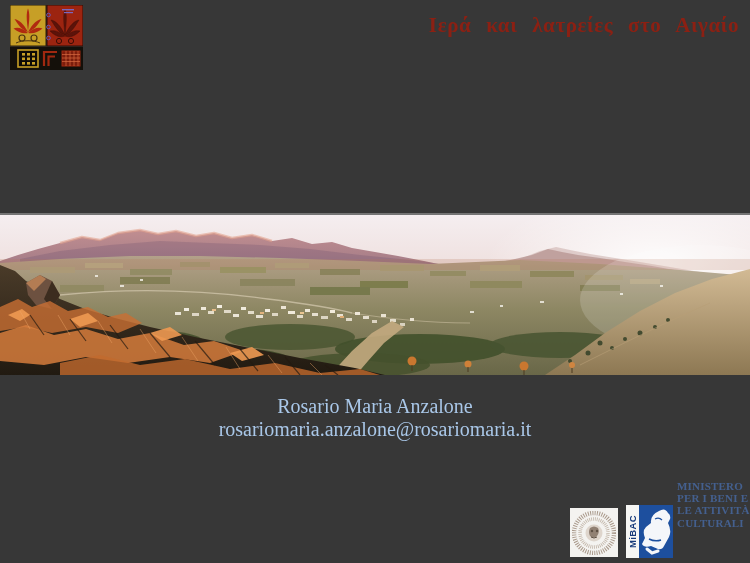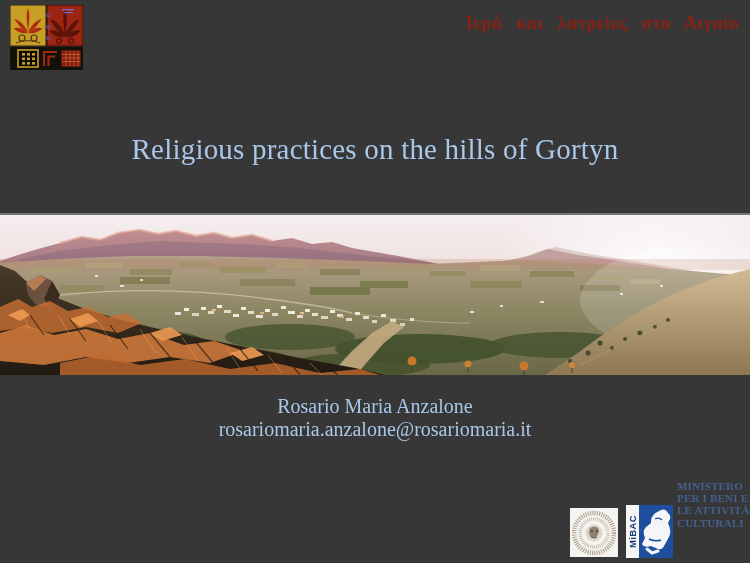--- a/index.html
+++ b/index.html
@@ -5,21 +5,21 @@
   html,body{margin:0;padding:0;background:#1e1e1e;}
   .slide{
     position:relative;width:750px;height:563px;background:#373737;
     overflow:hidden;font-family:"Liberation Serif",serif;
   }
   
   .conf-logo{position:absolute;left:10px;top:5px;width:73px;height:65px;}
   
   .greek-title{
     position:absolute;top:13px;right:11px;
-    color:#8b2013;font-size:18px;font-weight:bold;
+    color:#8b2013;font-size:21px;font-weight:bold;
     word-spacing:9px;letter-spacing:.6px;white-space:nowrap;
   }
   
   .title{
     position:absolute;top:131px;left:0;width:750px;text-align:center;
     color:#a9c7e8;font-size:29px;line-height:36px;letter-spacing:.2px;
   }
   
   .panorama{
     position:absolute;top:213px;left:0;width:750px;height:160px;
@@ -113,21 +113,20 @@
       <g stroke="#d86a40" stroke-width=".7">
         <path d="M56,46 V61 M60,46 V61 M64,46 V61 M68,46 V61"></path>
         <path d="M52,49.5 H70 M52,53 H70 M52,56.5 H70"></path>
       </g>
     </svg>
   </div>
 
   <div class="greek-title">Ιερά και λατρείες στο Αιγαίο</div>
 
   <div class="title">
-    <div>Religious practices on the hills of Gortyn</div>
   </div>
 
   <div class="panorama">
     <svg width="750" height="160" viewBox="0 0 750 160">
       <defs>
         <linearGradient id="skyG" x1="0" y1="0" x2="0" y2="1">
           <stop offset="0" stop-color="#f5eef0"></stop>
             <stop offset="1" stop-color="#ecdad7"></stop>
         </linearGradient>
         <radialGradient id="glowG" cx=".5" cy=".5" r=".5">

